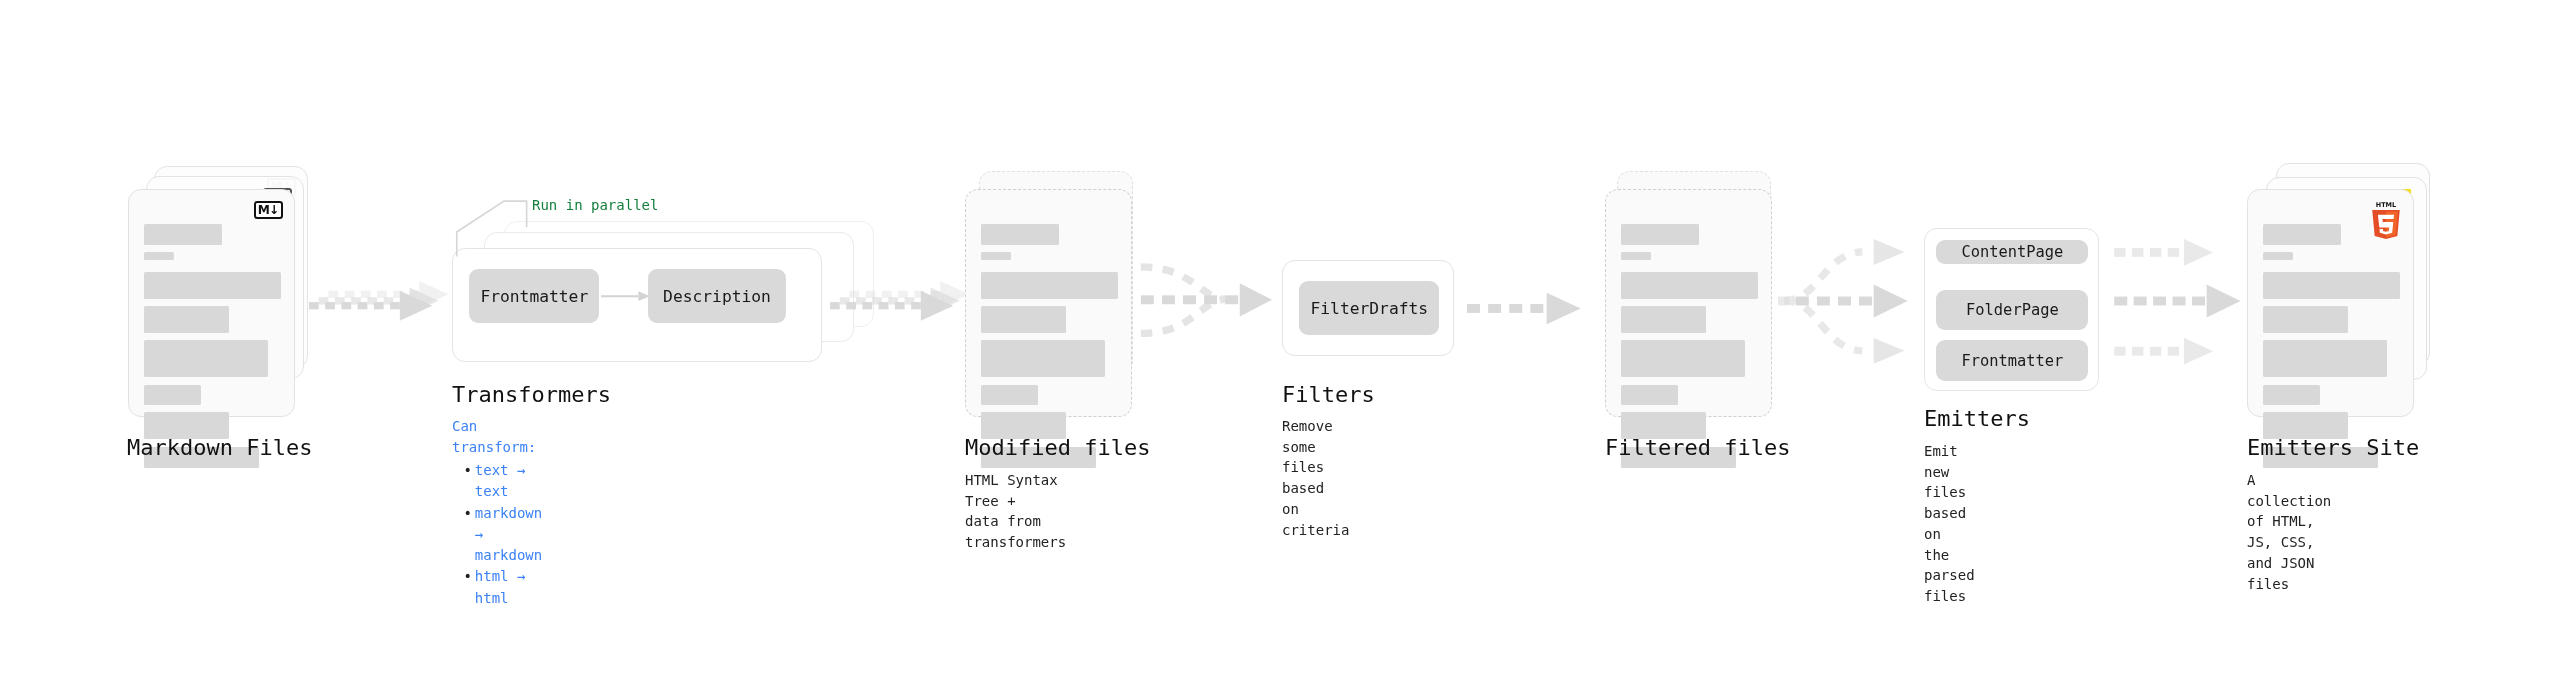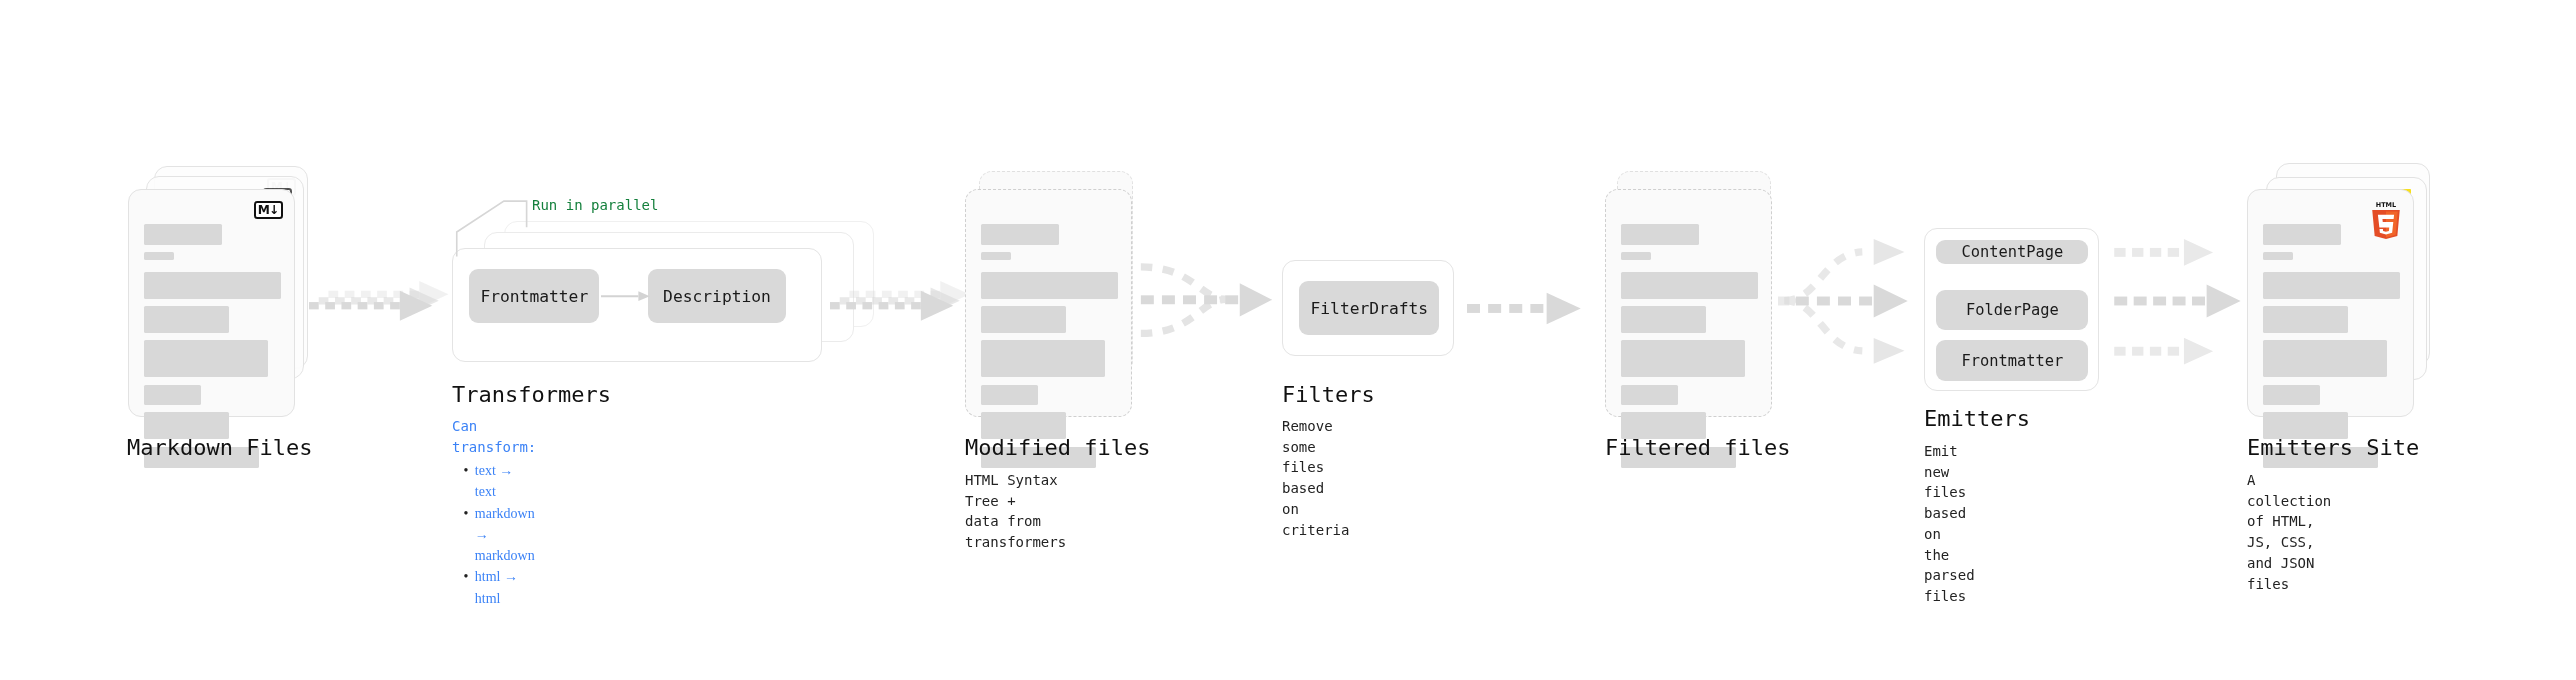--- a/index.html
+++ b/index.html
@@ -91,21 +91,21 @@
     white-space:pre-line;
   }
   .parallel-label{
     position:absolute;
     font-size:14px;color:#15803d;white-space:nowrap;
   }
   .bullets{
     position:absolute;font-size:14px;line-height:1.52;color:#3b82f6;
   }
   .bullets .lead{margin:0 0 1.6px 0;}
-  .bullets ul{margin:0;padding:0 0 0 11.4px;list-style:none;font-family:Liberation Serif, serif;}
+  .bullets ul{margin:0;padding:0 0 0 11.4px;list-style:none;}
   .bullets li{position:relative;padding-left:11.4px;}
   .bullets li:before{
     content:"\2022";position:absolute;left:0;top:0;color:#222;
   }
   svg{display:block;overflow:visible;}
 </style>
 </head>
 <body>
 
 <div class="stage">

